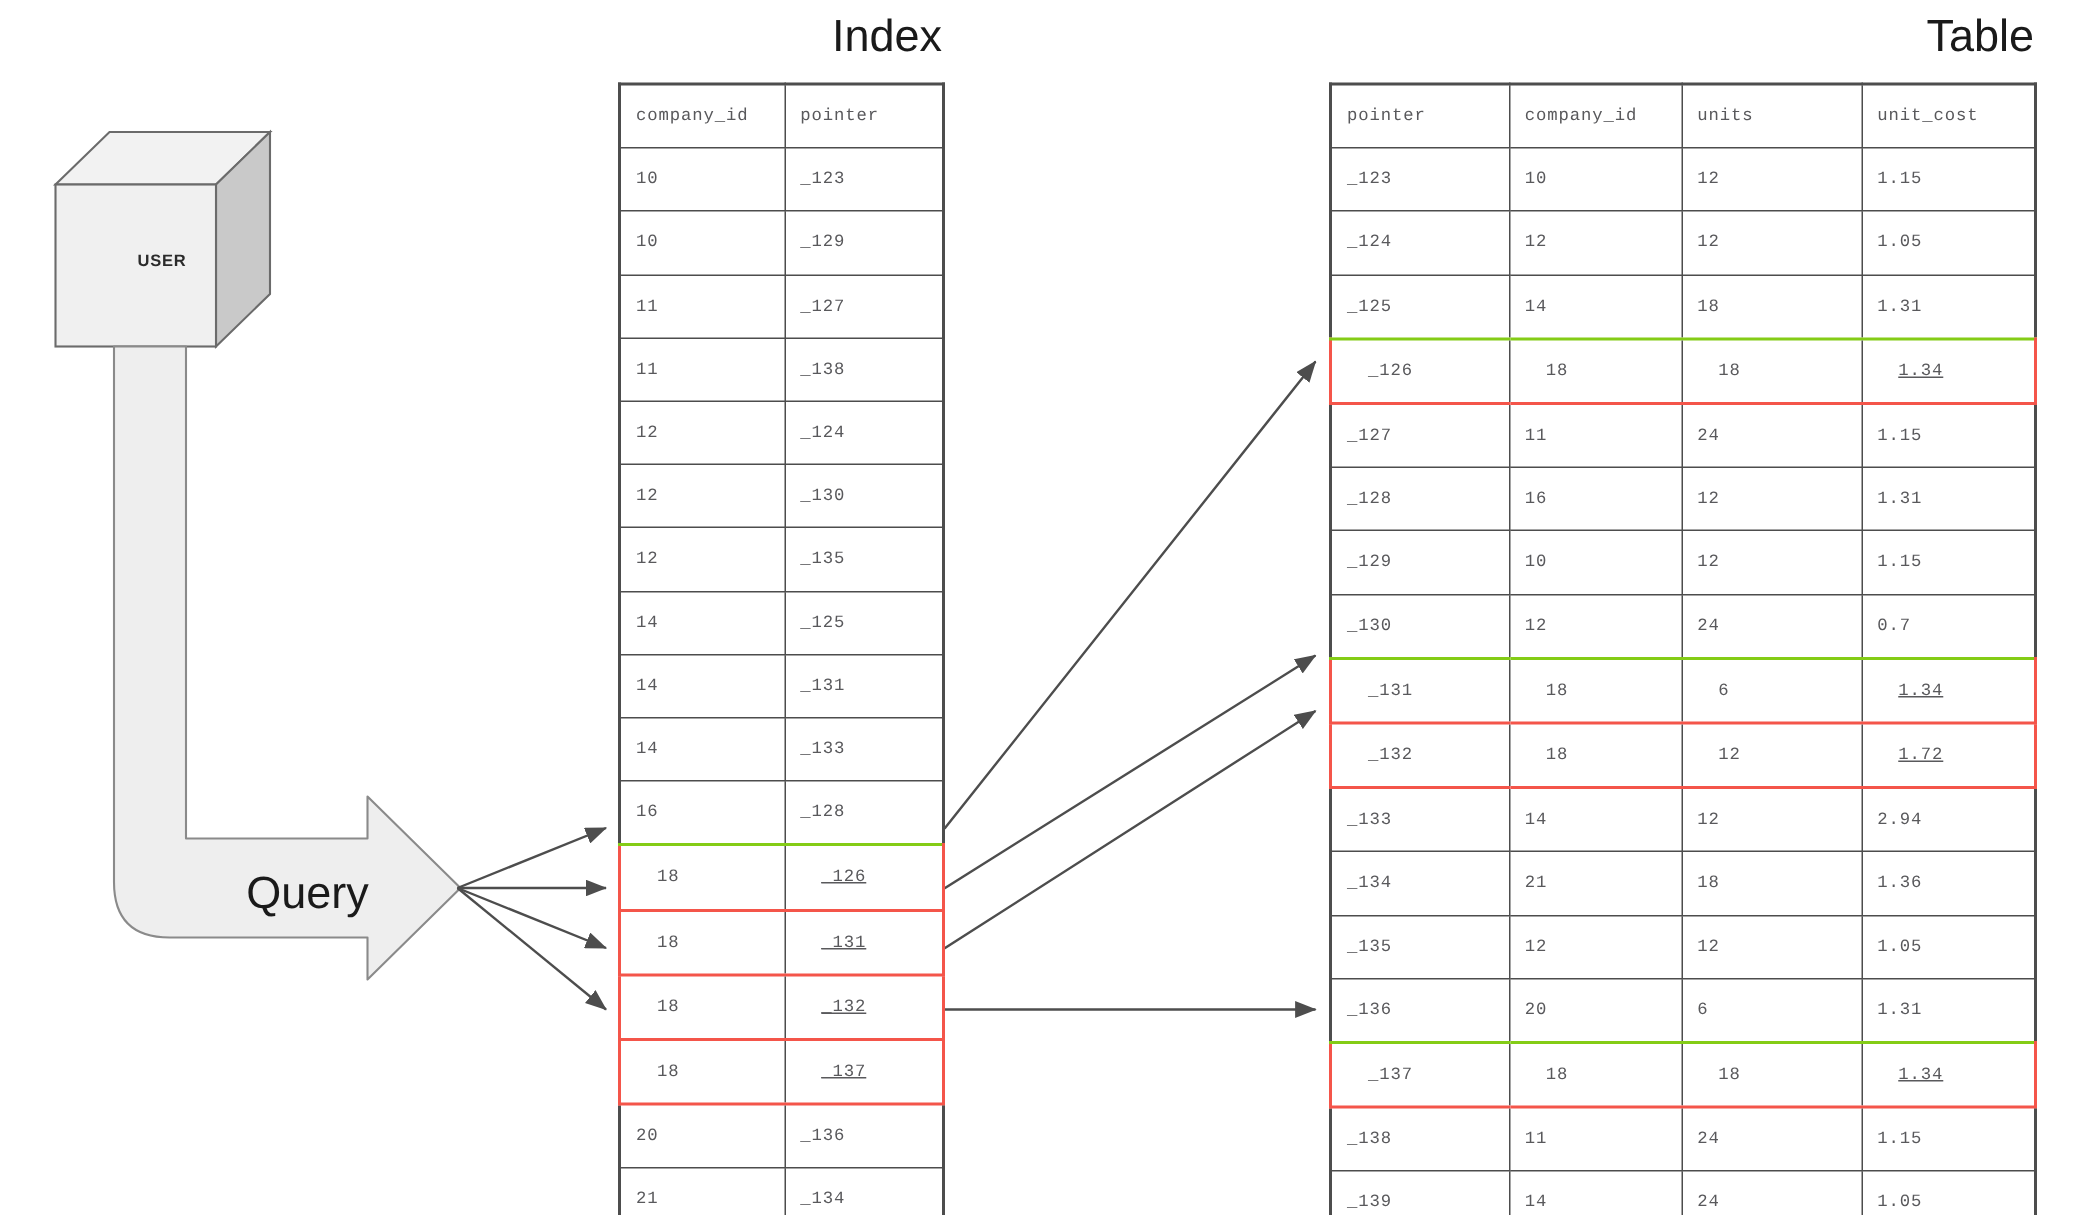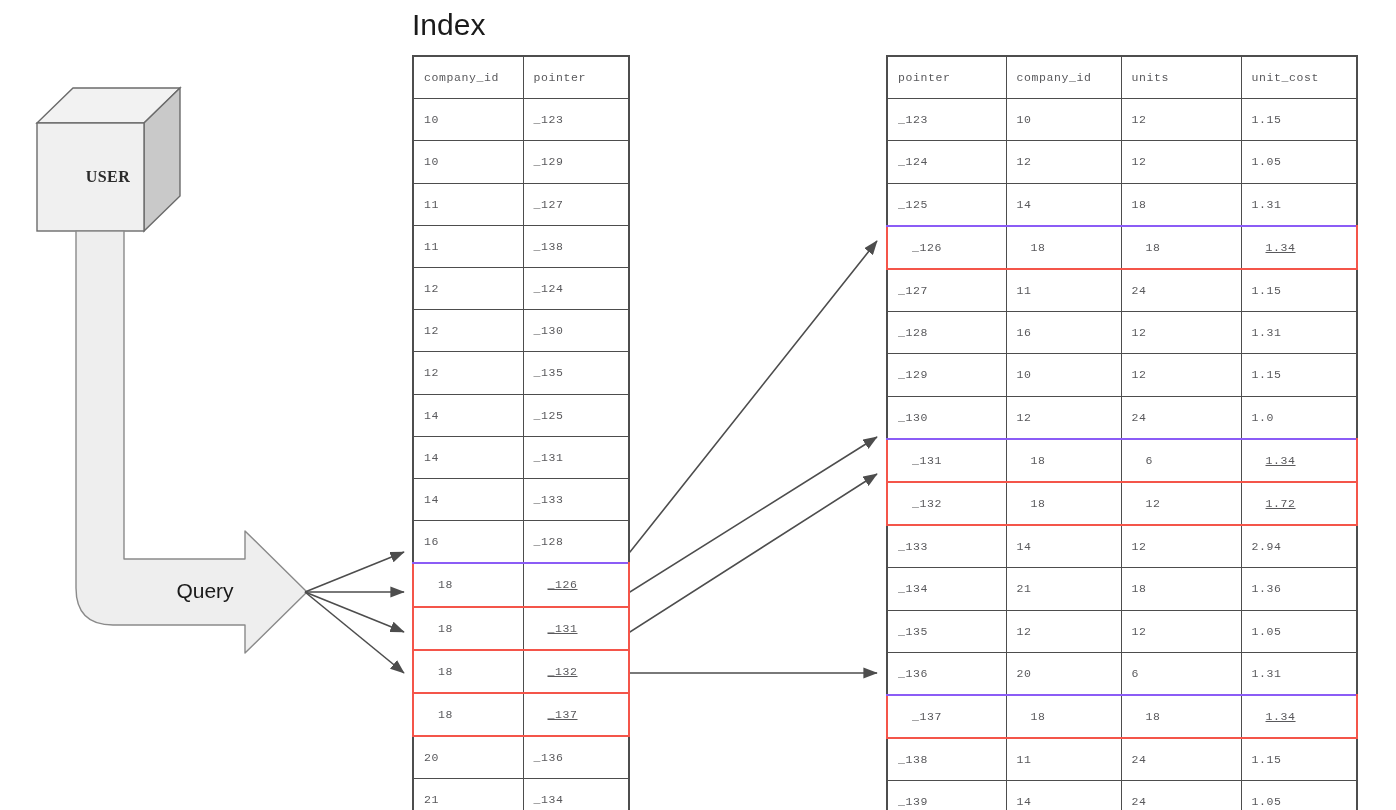--- a/index.html
+++ b/index.html
@@ -22,21 +22,21 @@
   }
 
   
   .title {
     position: absolute;
     font-family: "Liberation Sans", sans-serif;
     font-size: 30px;
     font-weight: 400;
     color: #1a1a1a;
     letter-spacing: 0px;
-    text-align: left;
+    text-align: right;
     white-space: nowrap;
   }
   #index-title { left: 412px; width: 216px; top: 8px; }
   #table-title { left: 886px; width: 470px; top: 8px; }
 
   
   .db-table {
     position: absolute;
     border-collapse: collapse;
     table-layout: fixed;
@@ -59,21 +59,21 @@
     box-sizing: border-box;
     overflow: hidden;
     white-space: nowrap;
     letter-spacing: 0.6px;
   }
   .db-table th {
     color: #59595c;
     font-weight: 400;
   }
   .db-table tr.hl > td {
-    border-top: 2px solid #8b5cf6;
+    border-top: 2px solid #84cc16;
     border-bottom: 2px solid #f4554a;
     position: relative;
     padding-left: 24px;
   }
   .db-table tr.hl > td:first-child { border-left: 2px solid #f4554a; }
   .db-table tr.hl > td:last-child  { border-right: 2px solid #f4554a; text-decoration: underline; }
 
   
   #index-table col.c0 { width: 110px; }
   #index-table col.c1 { width: 106px; }
@@ -89,34 +89,34 @@
     width: 1396px; height: 810px;
     pointer-events: none;
   }
 
   .cube-label {
     position: absolute;
     left: 38px;
     top: 168px;
     width: 140px;
     text-align: center;
-    font-family: Liberation Serif, serif;
-    font-size: 16px;
+    font-family: Liberation Sans, sans-serif;
+    font-size: 11px;
     font-weight: 700;
     color: #2b2b2b;
     letter-spacing: 0.5px;
   }
   .query-label {
     position: absolute;
     left: 140px;
     top: 579px;
     width: 130px;
     text-align: center;
     font-family: "Liberation Sans", sans-serif;
-    font-size: 21px;
+    font-size: 30px;
     font-weight: 400;
     color: #1a1a1a;
   }
 </style>
 </head>
 <body>
 
 <div class="canvas">
 
   <svg class="overlay" viewBox="0 0 1396 810" width="1396" height="810">
@@ -249,20 +249,21 @@
           <td>20</td>
           <td>_136</td>
         </tr>
         <tr>
           <td>21</td>
           <td>_134</td>
         </tr>
       </tbody>
   </table>
 
+  <div class="title" id="table-title">Table</div>
 
   <table class="db-table" id="data-table">
     <colgroup>
         <col class="d0">
         <col class="d1">
         <col class="d2">
         <col class="d3">
       </colgroup>
     <thead>
       <tr>
@@ -312,21 +313,21 @@
         <tr>
           <td>_129</td>
           <td>10</td>
           <td>12</td>
           <td>1.15</td>
         </tr>
         <tr>
           <td>_130</td>
           <td>12</td>
           <td>24</td>
-          <td>1.0</td>
+          <td>0.7</td>
         </tr>
         <tr class="hl">
           <td>_131</td>
           <td>18</td>
           <td>6</td>
           <td>1.34</td>
         </tr>
         <tr class="hl">
           <td>_132</td>
           <td>18</td>

